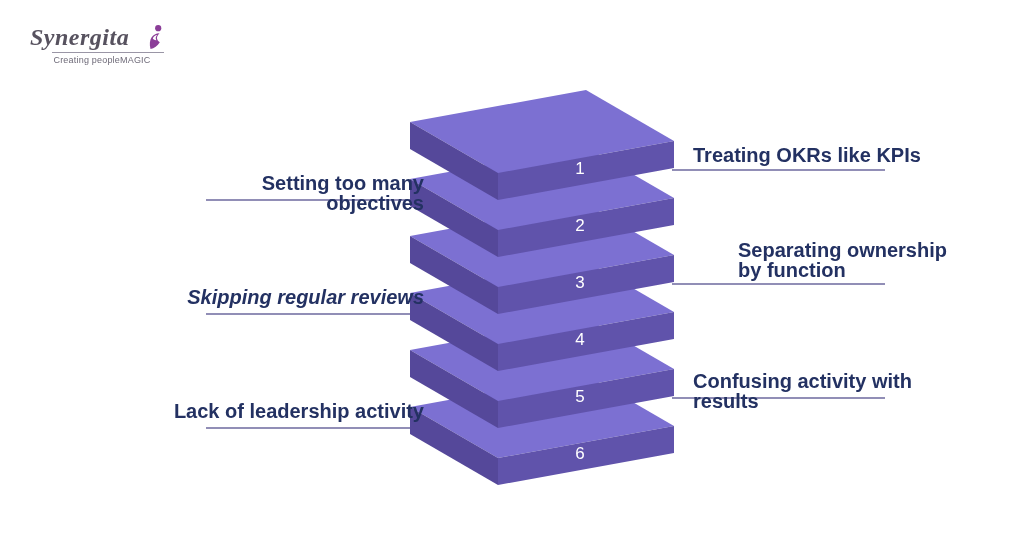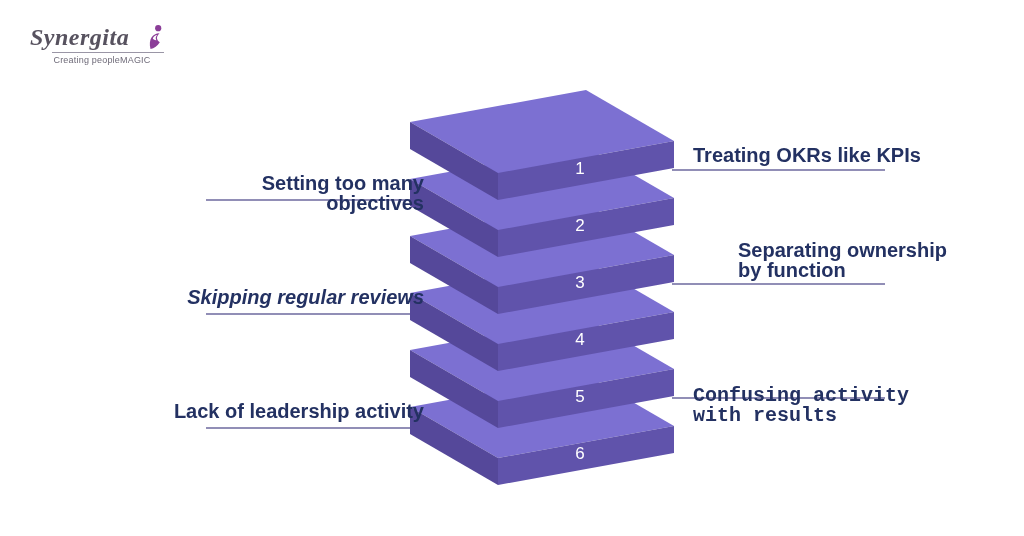--- a/index.html
+++ b/index.html
@@ -21,21 +21,21 @@
   .lbl{
     position:absolute;color:var(--label-text);
     font-size:20px;font-weight:bold;line-height:20px;
     white-space:normal;
   }
   .lbl-left{text-align:right;width:260px;}
   .lbl-r1{left:693px;top:145px;width:260px;}
   .lbl-l2{left:164px;top:173px;}
   .lbl-r3{left:706px;top:240px;width:215px;margin-left:32px;}
   .lbl-l4{left:164px;top:287px;font-style:italic;}
-  .lbl-r5{left:693px;top:386px;width:260px;font-family:Liberation Mono, monospace;}
+  .lbl-r5{left:693px;top:371px;width:260px;}
   .lbl-l6{left:164px;top:401px;}
   .logo{position:absolute;left:30px;top:24px;width:140px;}
   .brand-row{display:flex;align-items:center;gap:16px;}
   .brand{
     font-family:"Liberation Serif","DejaVu Serif",serif;
     font-style:italic;font-weight:600;font-size:24px;line-height:26px;
     color:var(--logo-text);letter-spacing:0.5px;
   }
   .logo-icon{margin-left:1px;margin-bottom:0px;}
   .logo-divider{border:0;border-top:1px solid var(--logo-divider);margin:2px 0 2px 22px;width:112px;}

